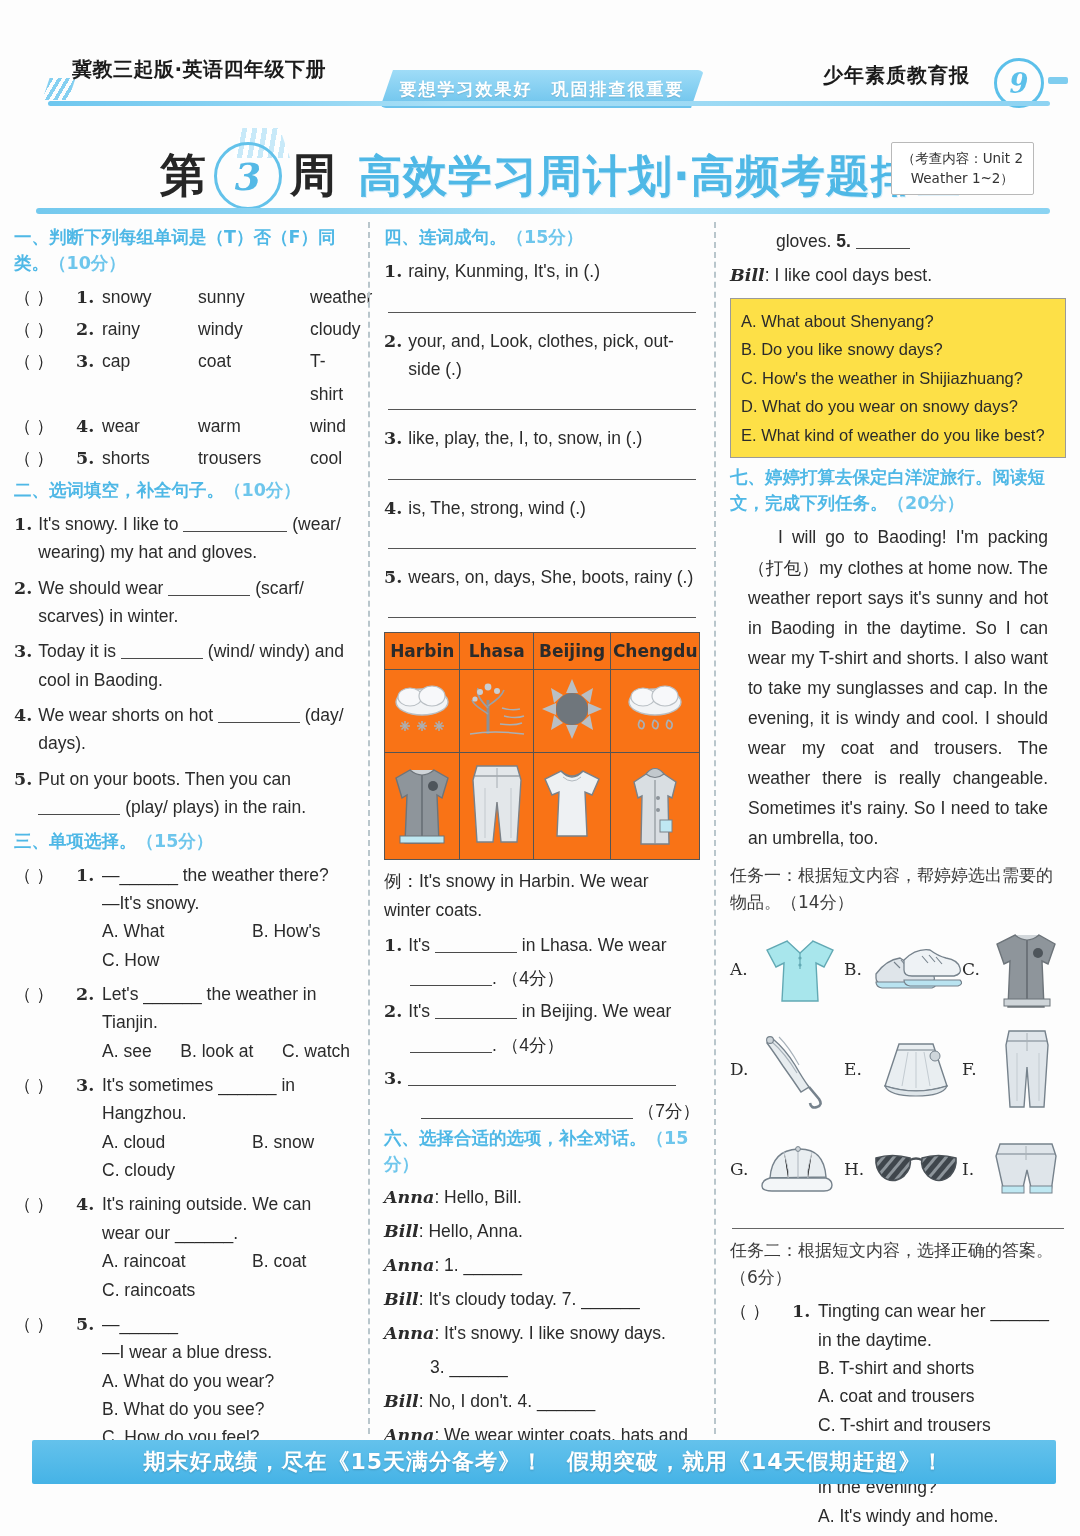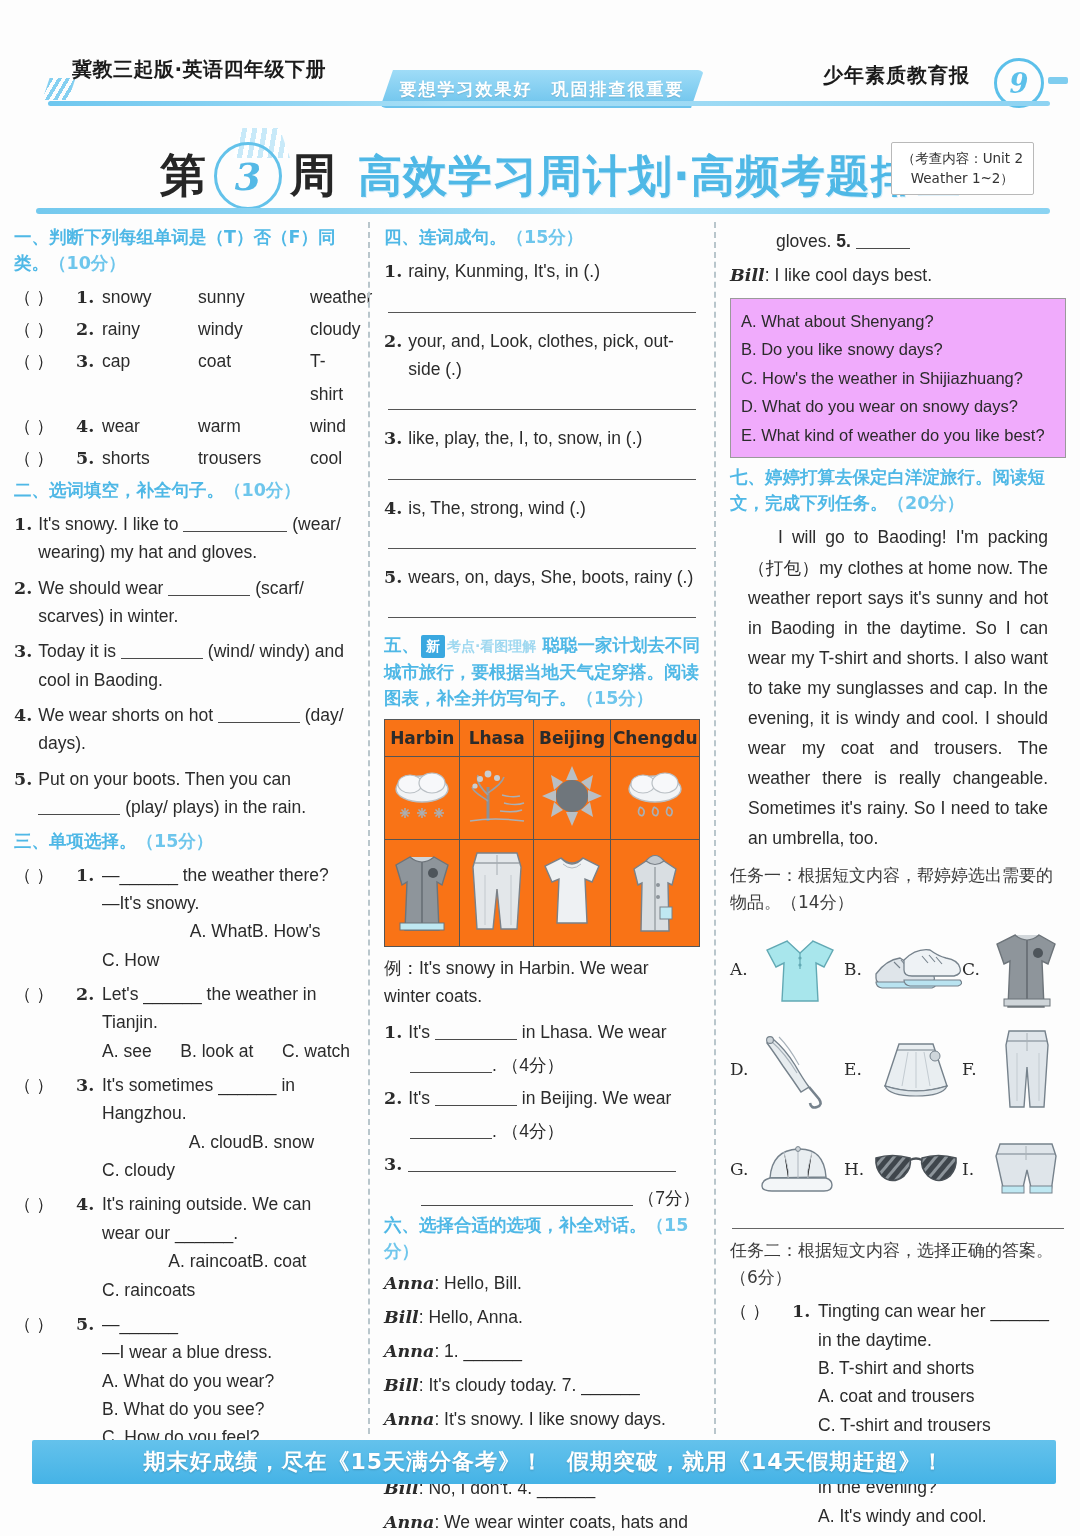--- a/index.html
+++ b/index.html
@@ -135,21 +135,21 @@
   .wordrow .w1{width:96px;flex:none;}
   .wordrow .w2{width:104px;flex:none;}
   .wordrow .w3{flex:1;margin-left:8px;}
 
   .mcq{font-size:17.5px;line-height:1.62;margin:6px 0;}
   .mcq-head{display:flex;}
   .mcq-mark{width:62px;flex:none;}
   .mcq-num{width:26px;flex:none;font-weight:bold;font-family:"DejaVu Serif","Liberation Serif",serif;}
   .mcq-text{flex:1;}
   .opts{padding-left:88px;}
-  .opt-line{display:flex;text-align:right;}
+  .opt-line{display:flex;}
   .opt{white-space:nowrap;}
 
   .blank{
     display:inline-block;border-bottom:1.4px solid #4a4a4a;
     height:1em;vertical-align:-2px;
   }
   .b-s{width:54px;}
   .b-m{width:82px;}
   .b-l{width:104px;}
 
@@ -168,21 +168,21 @@
     font-family:"DejaVu Sans","Liberation Sans",sans-serif;
   }
   .wtable th{font-weight:bold;font-size:17px;height:30px;}
   .cell-ico{height:76px;}
   .cell-clo{height:100px;}
 
   
   .dlg{font-size:17.5px;line-height:1.66;margin:5px 0;}
   .spk{font-style:italic;font-weight:bold;font-family:"DejaVu Serif","Liberation Serif",serif;}
   .optbox{
-    border:1.3px solid #9a9a9a;background:#f0abfc;padding:8px 10px;
+    border:1.3px solid #9a9a9a;background:#fde047;padding:8px 10px;
     margin:8px 0 6px 0;font-size:16.5px;line-height:1.72;
   }
 
   .para{
     font-size:17.5px;line-height:1.72;text-align:justify;
     text-justify:inter-word;margin:6px 18px;
   }
   .para .indent{display:inline-block;width:30px;}
   .taskline{
     font-size:17px;line-height:1.6;margin:8px 0 4px 0;color:#3b3b3b;
@@ -430,24 +430,20 @@
         <span class="q-body">is, The, strong, wind (.)</span>
       </div>
       <div class="writeline"></div>
 
       <div class="q">
         <span class="q-num">5.</span>
         <span class="q-body">wears, on, days, She, boots, rainy (.)</span>
       </div>
       <div class="writeline"></div>
 
-      <div class="sec-head">
-        <span>五、</span><span class="newbadge">新</span><span class="tagtext">考点·看图理解</span>
-        <span>聪聪一家计划去不同城市旅行，要根据当地天气定穿搭。阅读图表，补全并仿写句子。</span><span class="pts">（15分）</span>
-      </div>
 
       <table class="wtable">
         <tbody>
             <tr>
           <th>Harbin</th>
           <th>Lhasa</th>
           <th>Beijing</th>
           <th>Chengdu</th>
         </tr>
         <tr>
@@ -783,21 +779,21 @@
         <div class="opts">A. coat and trousers</div>
         <div class="opts">C. T-shirt and trousers</div>
       </div>
 
       <div class="mcq">
         <div class="mcq-head">
           <span class="mcq-mark paren">（      ）</span>
           <span class="mcq-num">2.</span>
           <span class="mcq-text">How's the weather in Baoding in the evening?</span>
         </div>
-        <div class="opts">A. It's windy and cool.</div>
+        <div class="opts">A. It's windy and home.</div>
         <div class="opts">B. It's sunny and hot.</div>
         <div class="opts">C. It's rainy.</div>
       </div>
 
     </div>
   </div>
 
   <div class="footer">
     <span>期末好成绩，尽在《15天满分备考》！　假期突破，就用《14天假期赶超》！</span>
   </div>

